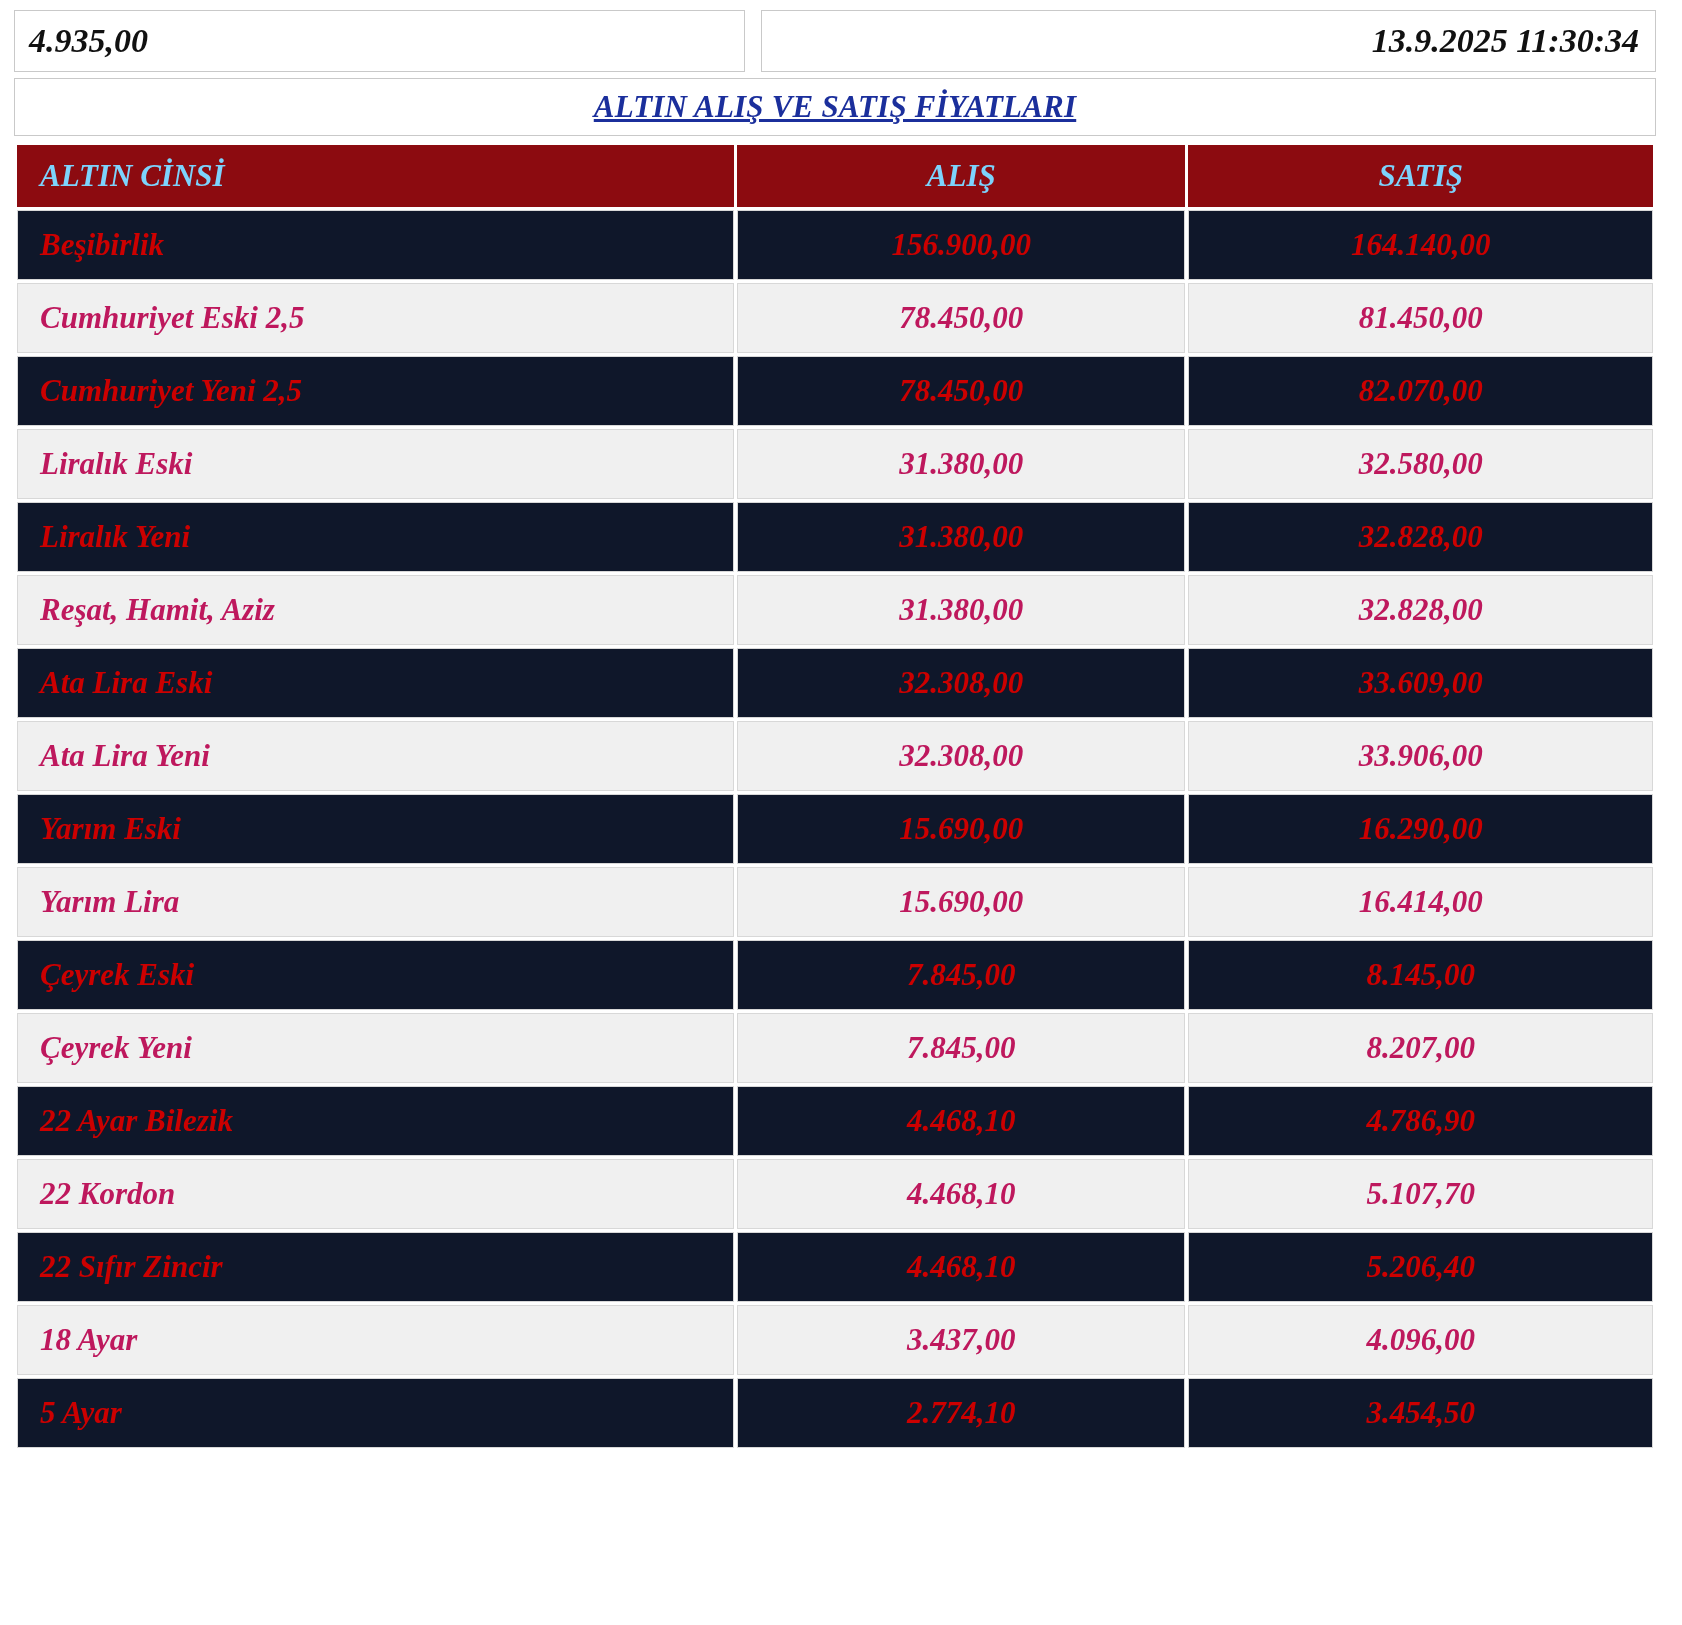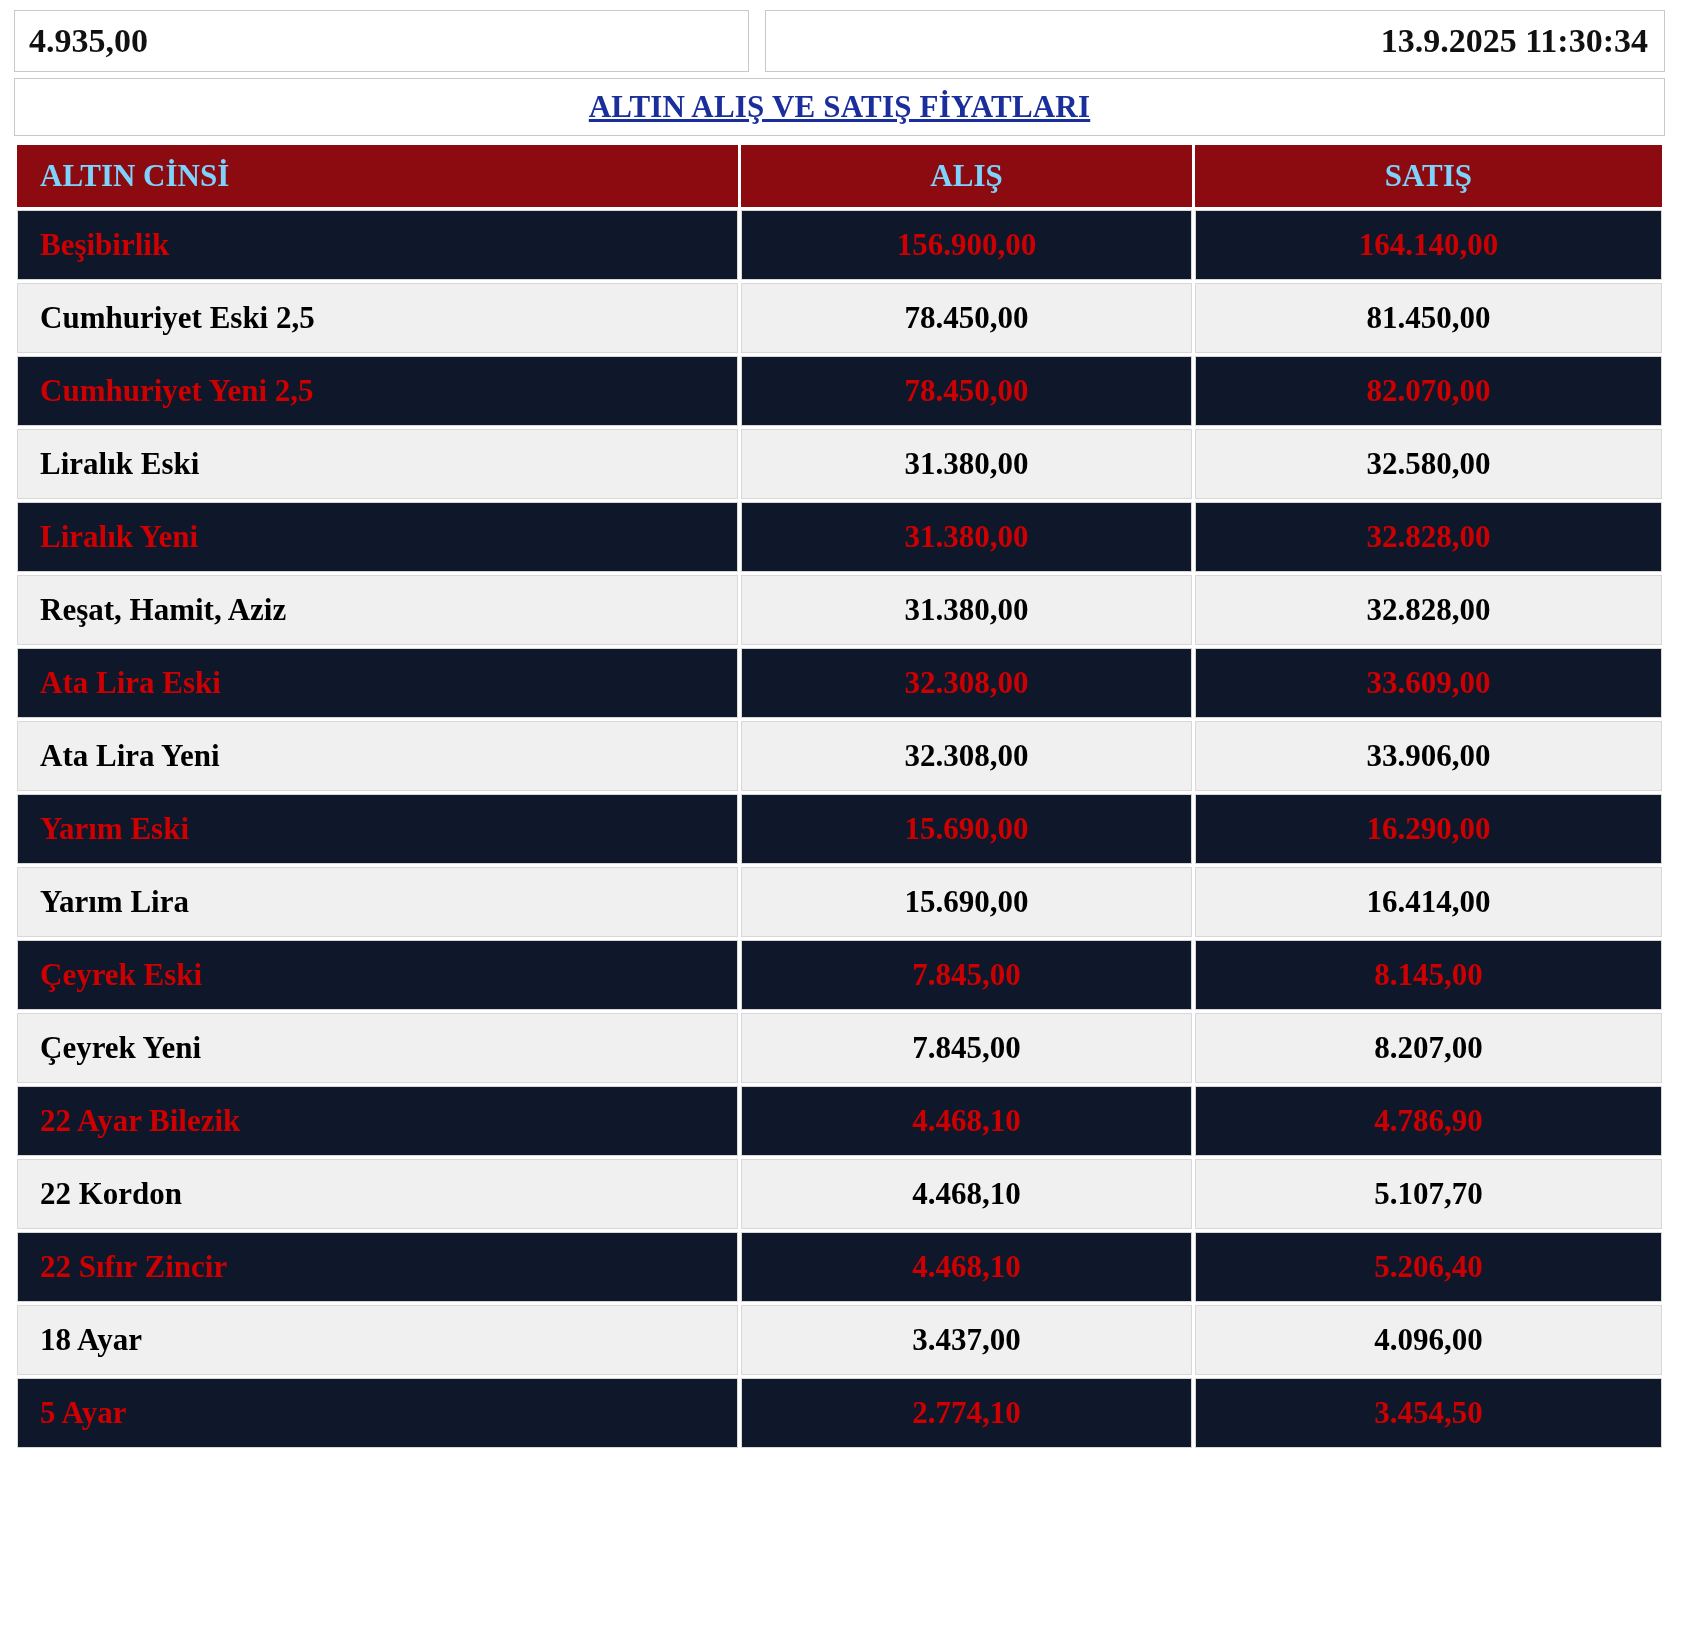--- a/index.html
+++ b/index.html
@@ -10,22 +10,23 @@
   body {
     width: 1682px;
     height: 1625px;
     font-family: "Liberation Serif", serif;
     overflow: hidden;
   }
   .page {
     width: 1682px;
     height: 1335px;
     box-sizing: border-box;
-    padding: 10px 17px 0 14px;
-    background: #ffffff;
+    padding: 10px 26px 0 14px;
+    background: #ffffff;
+    font-style: italic;
   }
   
   .topbar {
     display: flex;
     width: 100%;
     box-sizing: border-box;
     height: 62px;
     margin-bottom: 6px;
   }
   .topbar .cell {
@@ -111,21 +112,21 @@
   }
   td.name {
     text-align: left;
     padding-left: 22px;
   }
   td.val {
     text-align: center;
     margin-left: 48px;
   }
   .red   { color: #cc0000; }
-  .blue  { color: #000000; }
+  .blue  { color: #be185d; }
 </style>
 </head>
 <body>
 
 <div class="page">
 
   <div class="topbar">
     <div class="cell left">4.935,00</div>
     <div class="spacer"></div>
     <div class="cell right">13.9.2025 11:30:34</div>

